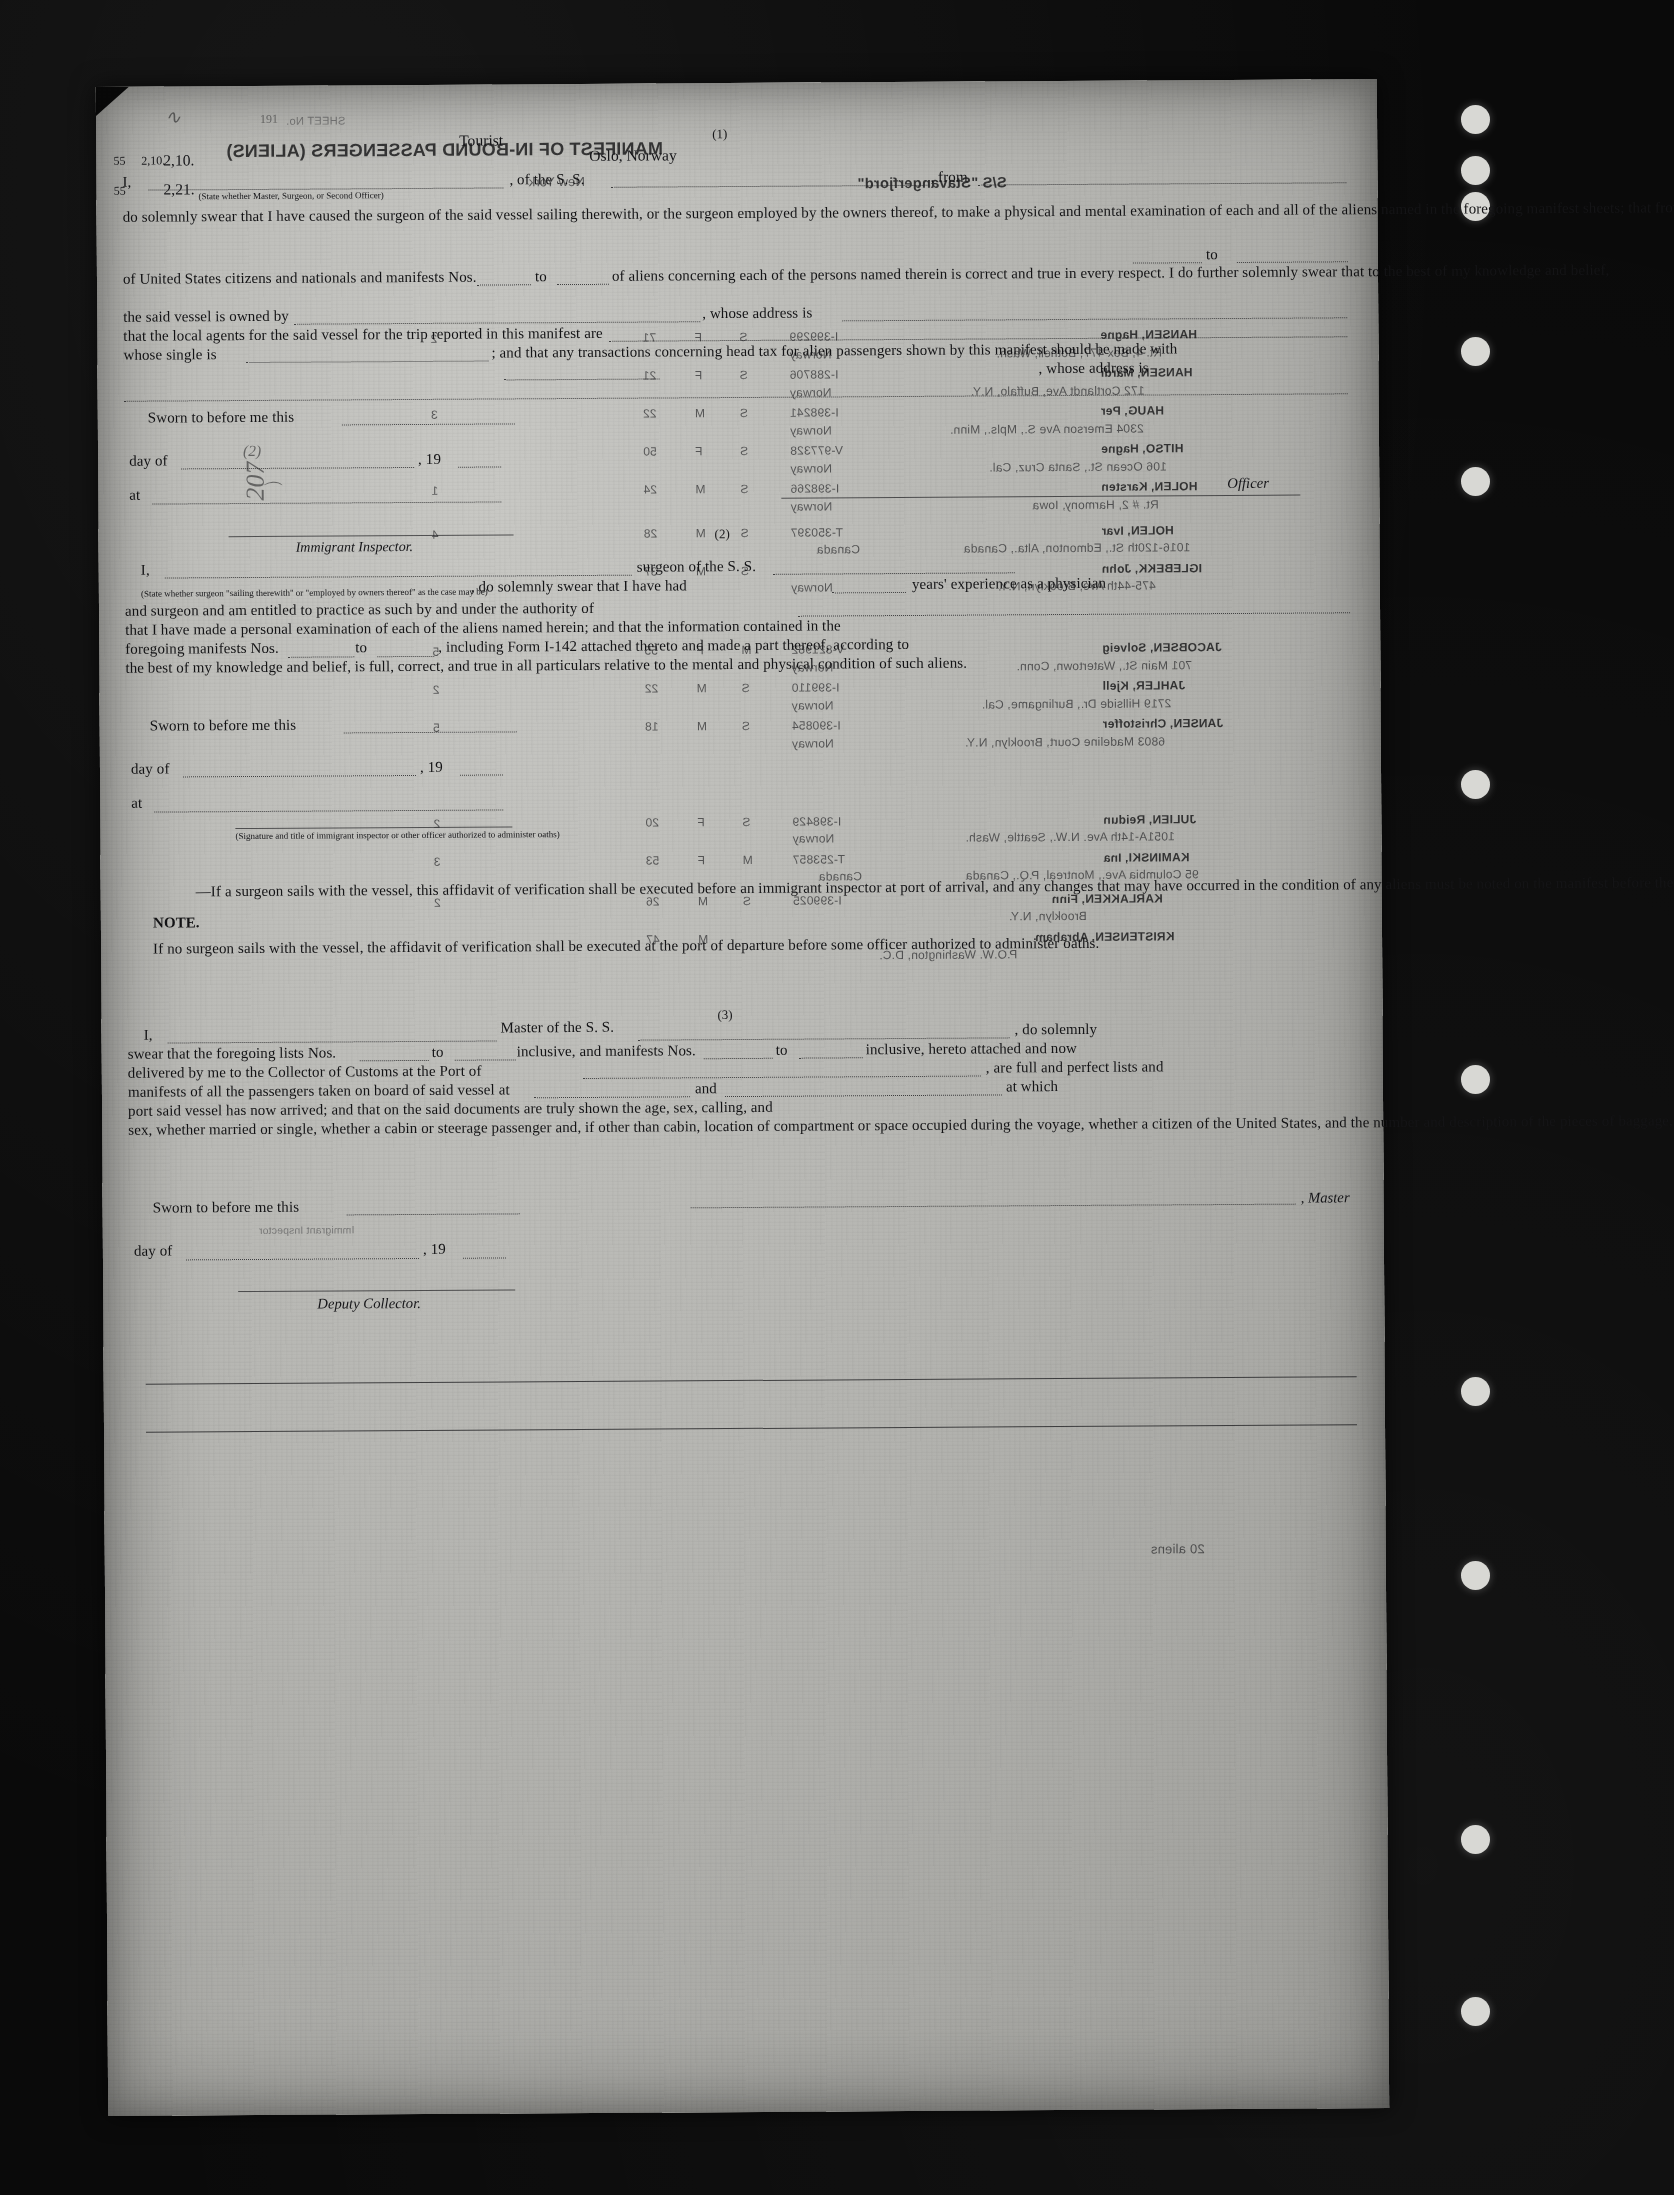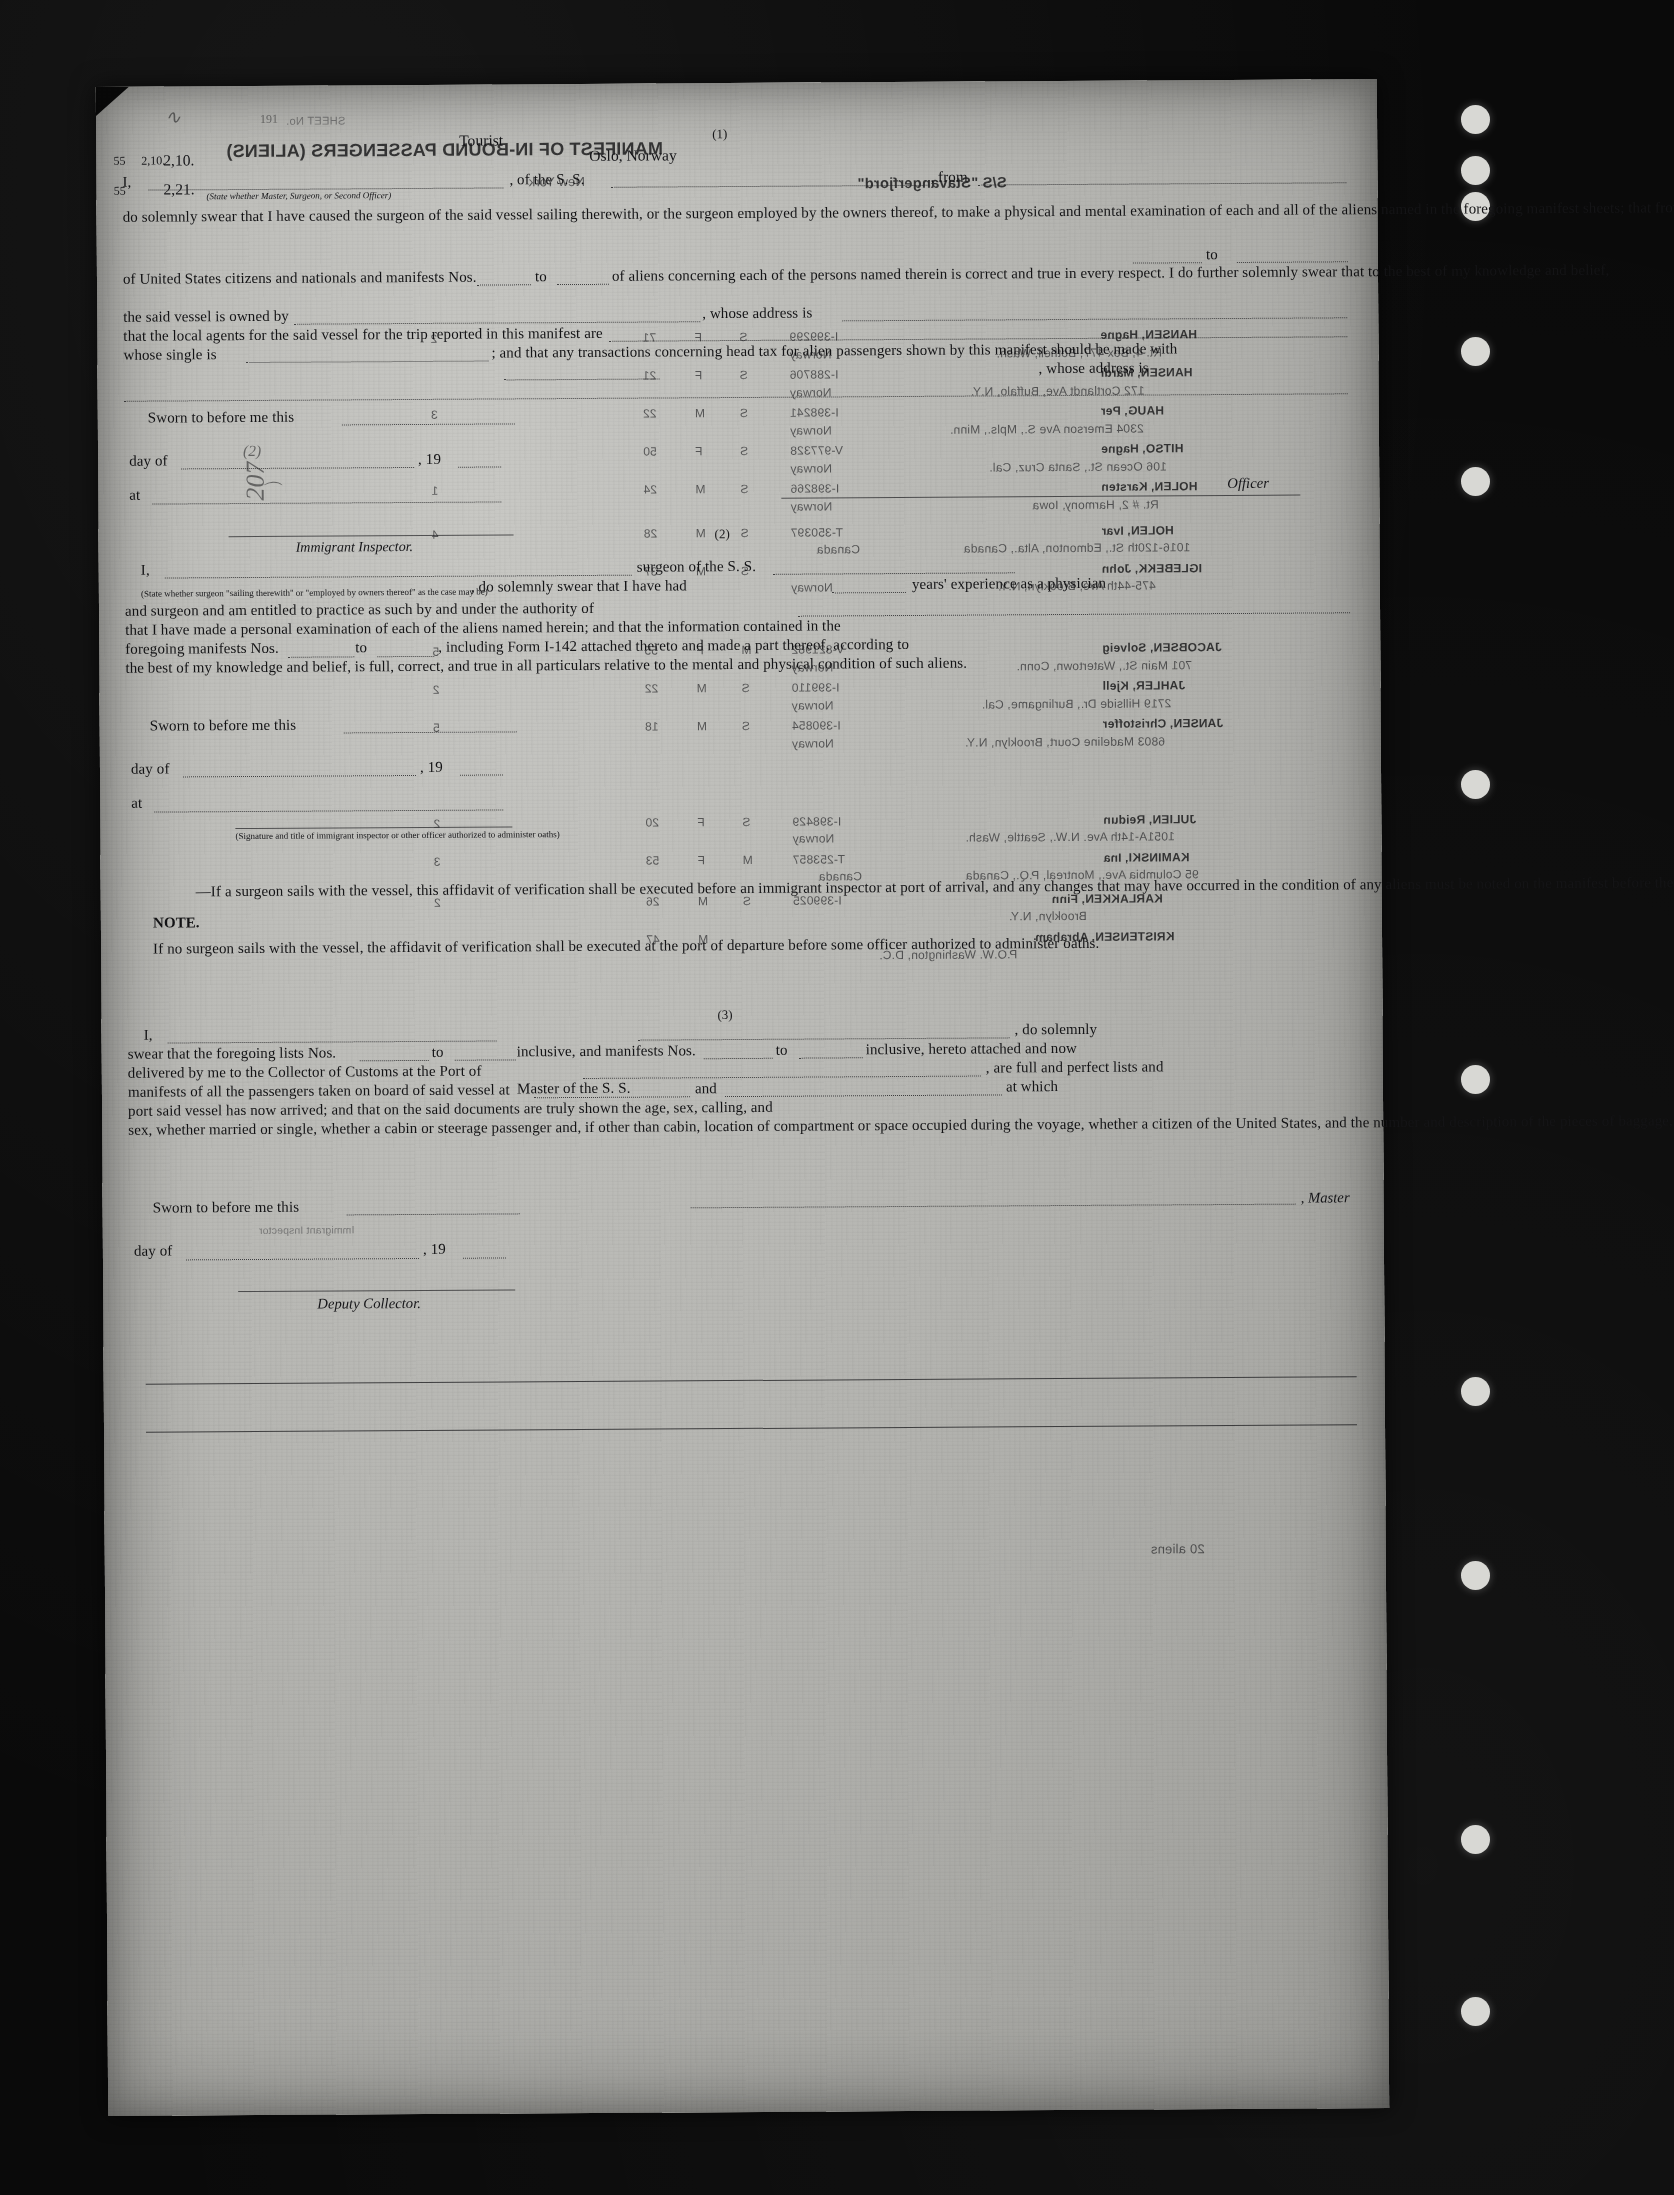--- a/index.html
+++ b/index.html
@@ -181,21 +181,21 @@
   <div class="t" style="left:67px; top:93px; font-size:15.6px;">2,21.</div>
   <div class="bleed bleed-strong" style="left:761px; top:92px; font-size:14.7px;">S/S "Stavangerfjord"</div>
   <div class="bleed" style="left:432px; top:90px; font-size:13px;">New York</div>
 
   <div class="t body-copy" style="left:26px; top:86px;">I,</div>
   <div class="dotrule" style="left:52px; top:103px; width:355px;"></div>
   <div class="t body-copy" style="left:413px; top:86px;">, of the S. S.</div>
   <div class="dotrule" style="left:515px; top:103px; width:316px;"></div>
   <div class="t body-copy" style="left:834px; top:86px;">, from</div>
   <div class="dotrule" style="left:882px; top:103px; width:368px;"></div>
-  <div class="t tiny" style="left:110px; top:105px;font-style:italic;">(State whether Master, Surgeon, or Second Officer)</div>
+  <div class="t tiny" style="left:102px; top:105px;">(State whether Master, Surgeon, or Second Officer)</div>
 
   <div class="t body-copy" style="left:26px; top:121px; width:1224px;">do solemnly swear that I have caused the surgeon of the said vessel sailing therewith, or the surgeon employed by the owners thereof, to make a physical and mental examination of each and all of the aliens named in the foregoing manifest sheets; that from the report of the said surgeon and from my own investigation I believe that no one of the said aliens is of any of the classes excluded from admission into the United States by the laws regulating immigration; and that also, according to the best of my knowledge and belief, the information contained in the said lists Nos.</div>
   <div class="dotrule" style="left:1036px; top:182px; width:69px;"></div>
   <div class="t body-copy" style="left:1109px; top:165px;">to</div>
   <div class="dotrule" style="left:1140px; top:182px; width:111px;"></div>
 
   <div class="t body-copy" style="left:26px; top:183px;">of United States citizens and nationals and manifests Nos.</div>
   <div class="dotrule" style="left:380px; top:200px; width:54px;"></div>
   <div class="t body-copy" style="left:438px; top:183px;">to</div>
   <div class="dotrule" style="left:460px; top:200px; width:52px;"></div>
@@ -395,21 +395,21 @@
   <div class="t tiny" style="left:135px; top:745px;">(Signature and title of immigrant inspector or other officer authorized to administer oaths)</div>
 
   <div class="t body-copy bold" style="left:52px; top:827px;">NOTE.</div>
   <div class="t body-copy" style="left:95px; top:796px; width:1155px;">—If a surgeon sails with the vessel, this affidavit of verification shall be executed before an immigrant inspector at port of arrival, and any changes that may have occurred in the condition of any aliens must be noted on the manifest before the affidavit is executed.</div>
   <div class="t body-copy" style="left:52px; top:853px; width:1198px;">If no surgeon sails with the vessel, the affidavit of verification shall be executed at the port of departure before some officer authorized to administer oaths.</div>
 
   <div class="pgnum" style="left:616px; top:924px;">(3)</div>
 
   <div class="t body-copy" style="left:42px; top:939px;">I,</div>
   <div class="dotrule" style="left:66px; top:956px; width:329px;"></div>
-  <div class="t body-copy" style="left:399px; top:995px;margin-left:16px;">Master of the S. S.</div>
+  <div class="t body-copy" style="left:399px; top:934px;">Master of the S. S.</div>
   <div class="dotrule" style="left:536px; top:956px; width:372px;"></div>
   <div class="t body-copy" style="left:913px; top:939px;">, do solemnly</div>
 
   <div class="t body-copy" style="left:26px; top:958px;">swear that the foregoing lists Nos.</div>
   <div class="dotrule" style="left:258px; top:975px; width:69px;"></div>
   <div class="t body-copy" style="left:330px; top:958px;">to</div>
   <div class="dotrule" style="left:353px; top:975px; width:61px;"></div>
   <div class="t body-copy" style="left:415px; top:958px;">inclusive, and manifests Nos.</div>
   <div class="dotrule" style="left:602px; top:975px; width:69px;"></div>
   <div class="t body-copy" style="left:674px; top:958px;">to</div>

